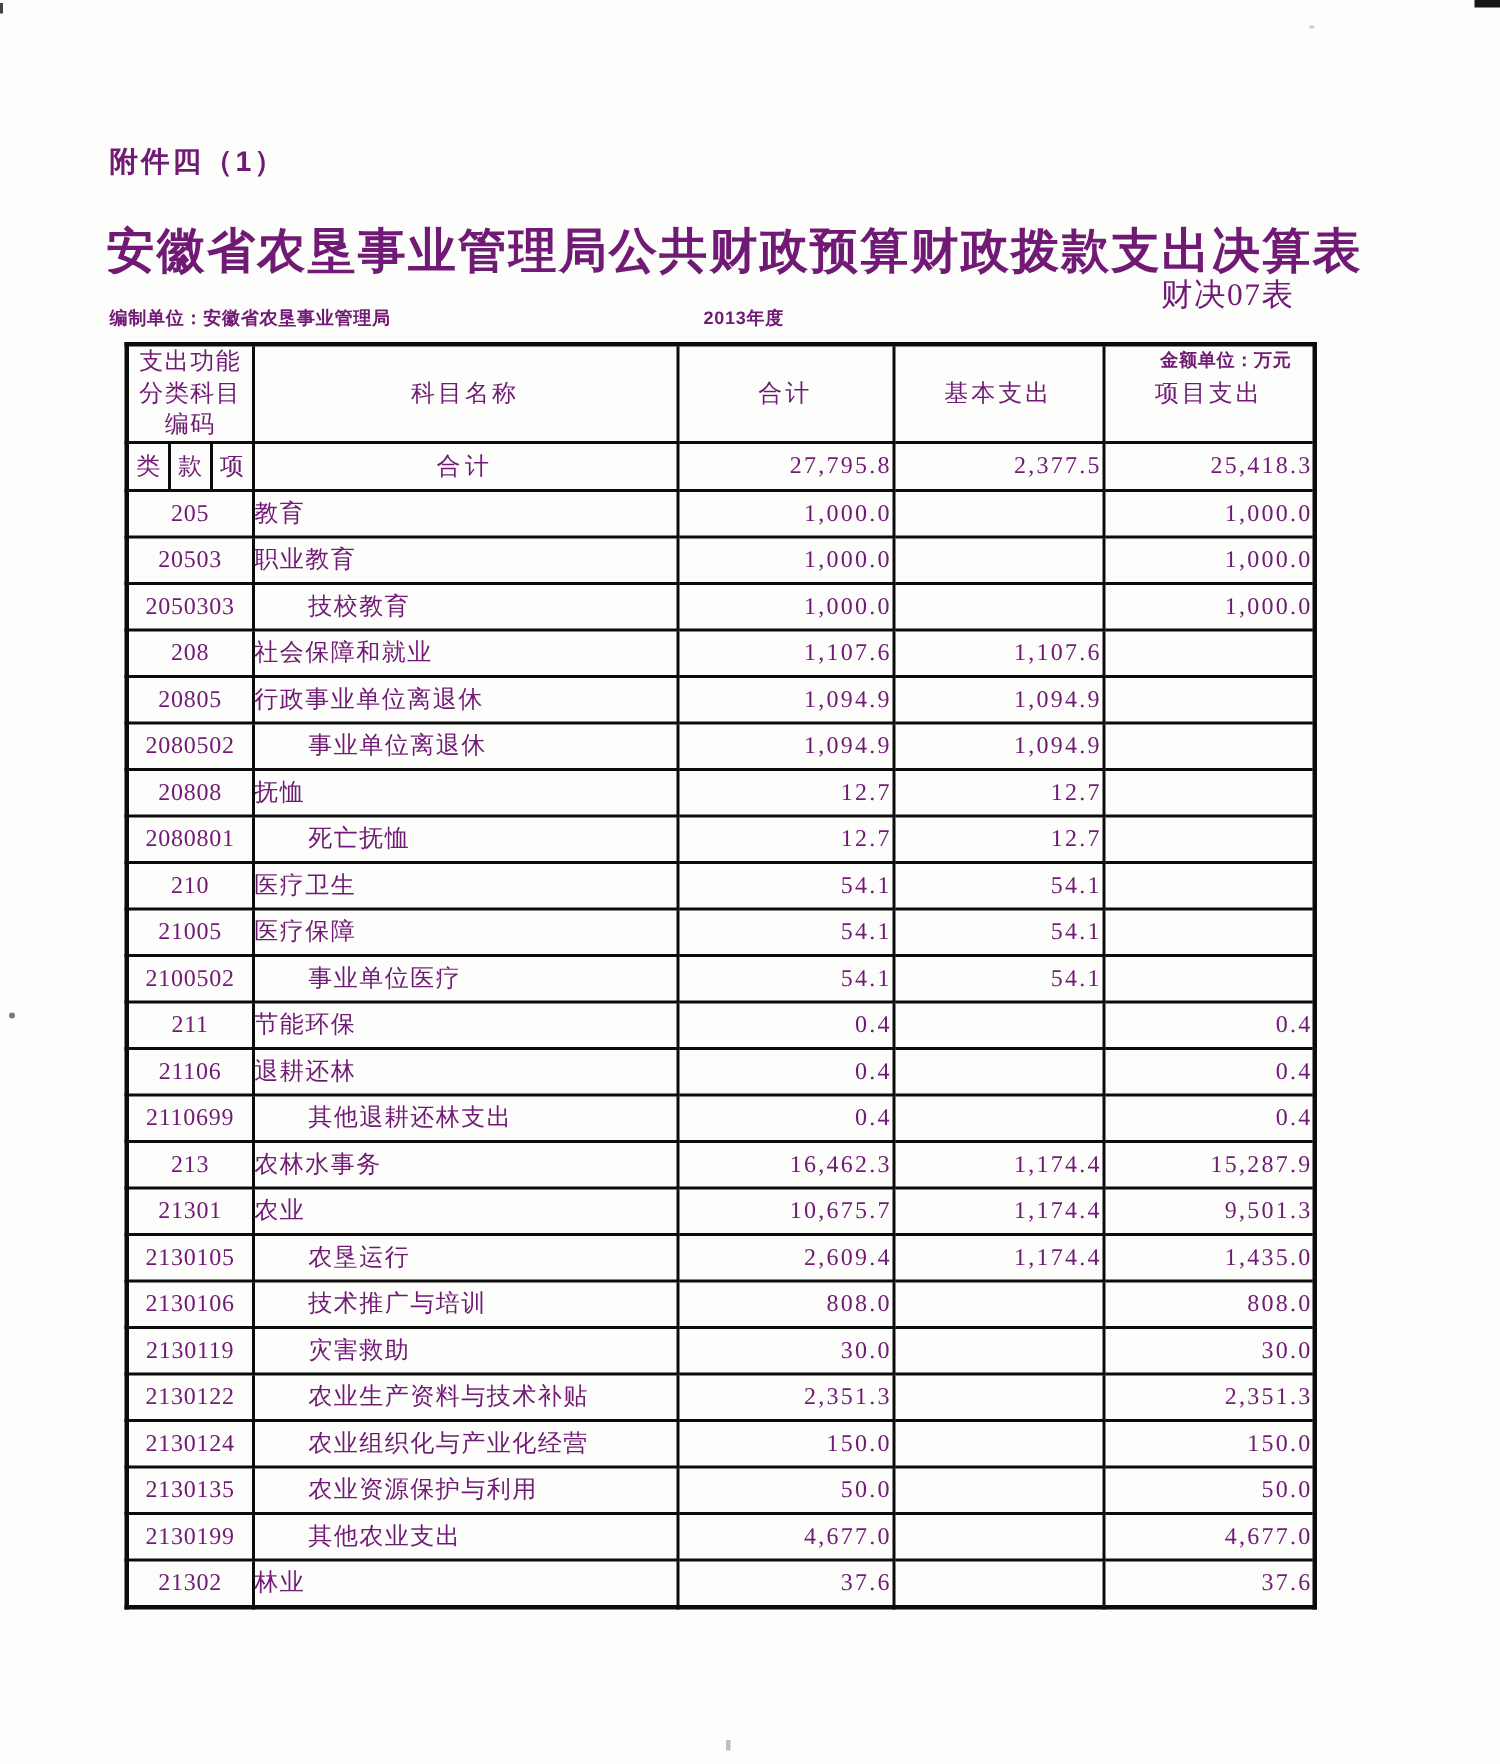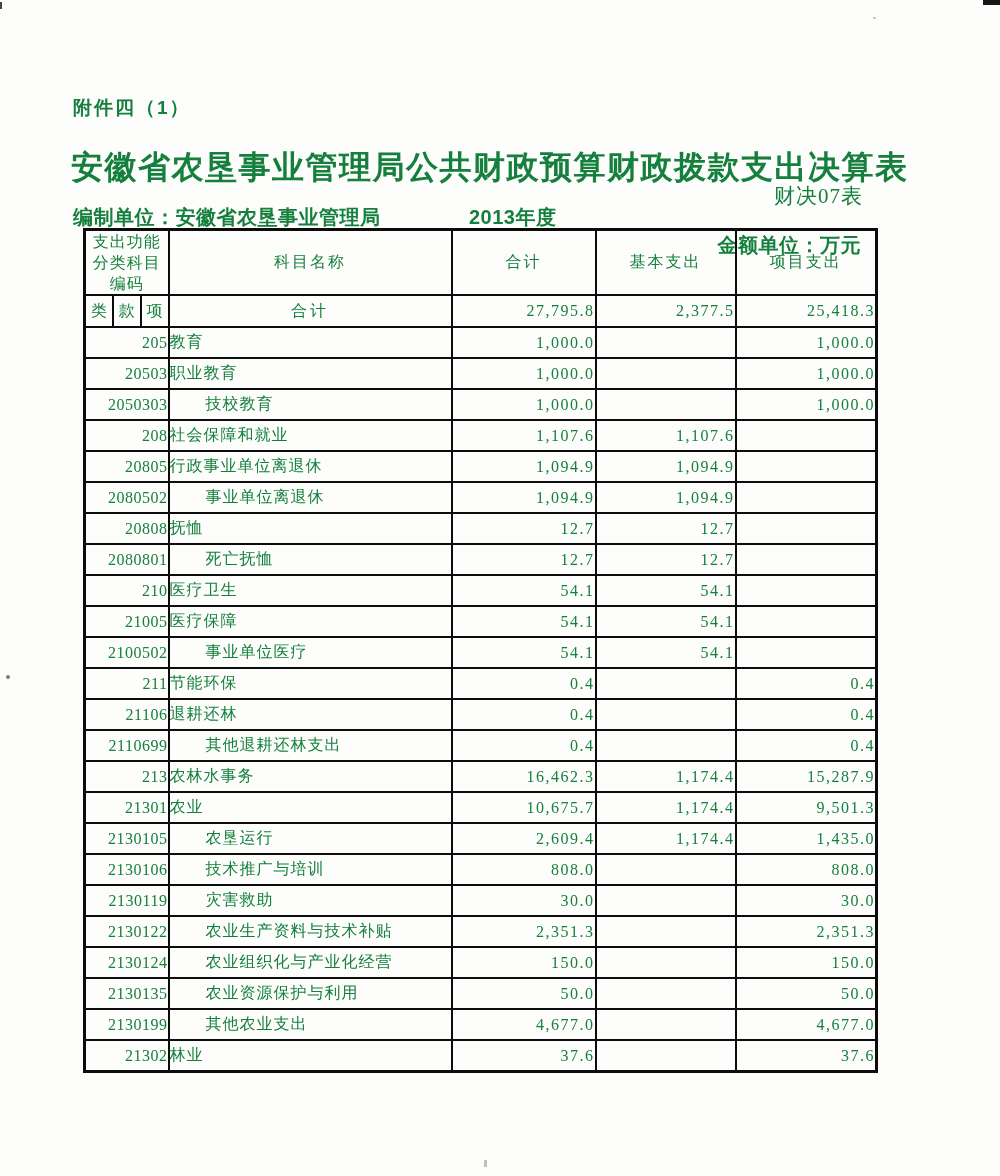--- a/index.html
+++ b/index.html
@@ -3,21 +3,21 @@
 <meta charset="utf-8">
 <style>
   html, body { margin: 0; padding: 0; }
   body { background: #ffffff; }
   .page {
     position: relative;
     width: 1000px;
     height: 1176px;
     background: #fdfdfb;
     font-family: "Liberation Serif", "DejaVu Serif", serif;
-    color: #15803d;
+    color: #701a75;
     overflow: hidden;
   }
 
   
   .attachment {
     position: absolute; left: 73px; top: 95px;
     font-family: "Liberation Sans", "DejaVu Sans", sans-serif;
     font-weight: 600; font-size: 19px; letter-spacing: 2px;
   }
   .doc-title {
@@ -27,21 +27,21 @@
     font-weight: bold; font-size: 32px; letter-spacing: 1.5px;
     white-space: nowrap;
   }
   .form-no {
     position: absolute; left: 71px; top: 182px; width: 792px;
     text-align: right; font-size: 21px; letter-spacing: 1px;
   }
   .meta-row {
     position: absolute; left: 71px; top: 204px; width: 792px; height: 24px;
     font-family: "Liberation Sans", "DejaVu Sans", sans-serif;
-    font-weight: bold; font-size: 20px;
+    font-weight: bold; font-size: 12px;
   }
   .meta-left   { position: absolute; left: 2px; top: 0; letter-spacing: 0.5px; }
   .meta-center { position: absolute; left: 398px; top: 0; letter-spacing: 0.5px; }
   .meta-right  { position: absolute; right: 2px; top: 0; letter-spacing: 0.5px; margin-top: 28px; }
 
   
   .table-wrap { position: absolute; left: 71px; top: 228px; padding-left: 12px; }
   table.fin {
     border-collapse: collapse;
     table-layout: fixed;
@@ -53,21 +53,21 @@
     padding: 0;
     font-weight: normal;
     overflow: hidden;
   }
   .hdr-row th { height: 61px; font-size: 16px; letter-spacing: 2px; vertical-align: middle; text-align: center; }
   .code-hdr-inner { width: 70px; margin: 0 auto; text-align: center; line-height: 1.32; letter-spacing: 1px; }
 
   .gt-row td { height: 30px; font-size: 16px; }
   .data-row td { height: 29px; font-size: 16px; }
 
-  .c-code { text-align: right; padding-left: 4px; letter-spacing: 0.5px; font-size: 15px; }
+  .c-code { text-align: center; padding-left: 4px; letter-spacing: 0.5px; font-size: 15px; }
   .c-name { text-align: left; padding-left: 6px; letter-spacing: 1px; }
   .c-name.indent { padding-left: 36px; }
   .c-name.center { text-align: center; padding-left: 0; letter-spacing: 3px; }
   .c-num  { text-align: right; padding-right: 6px; letter-spacing: 1.5px; }
 
   .code-sub { display: flex; height: 100%; align-items: stretch; }
   .code-sub .sub-cell {
     flex: 1; display: flex; align-items: center; justify-content: center;
     border-right: 2px solid #0c0c0c; font-size: 16px;
   }

